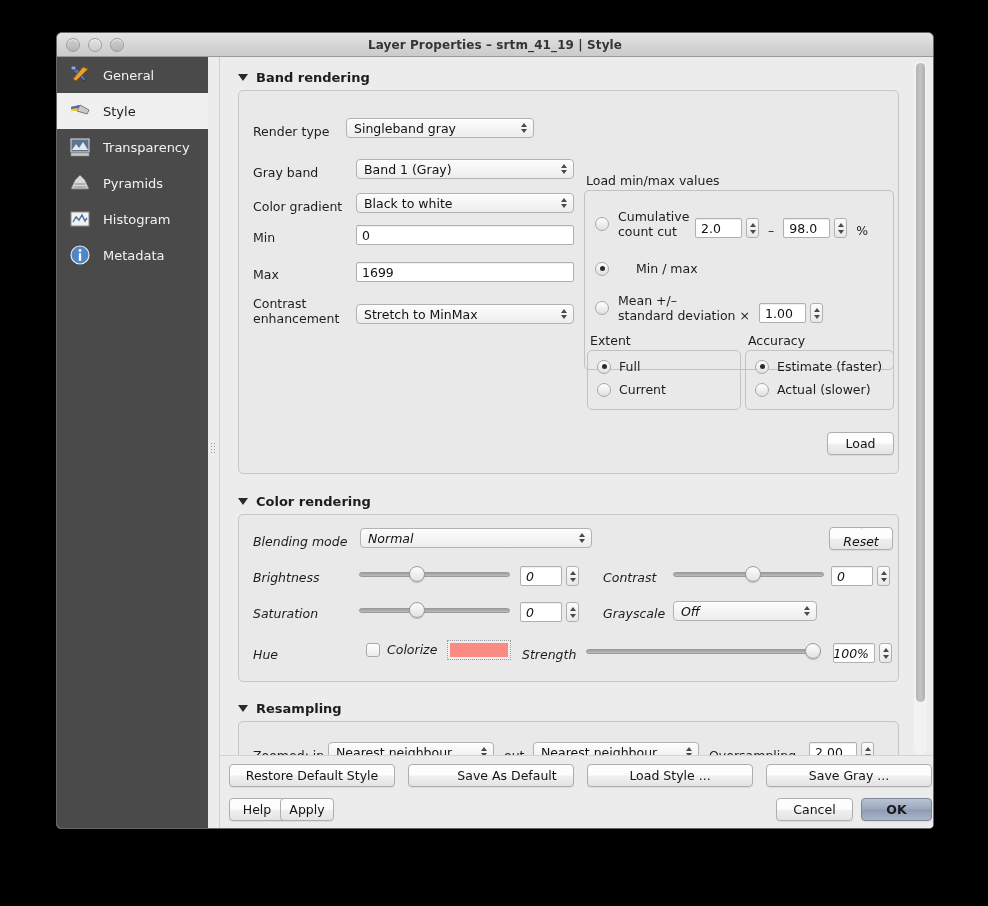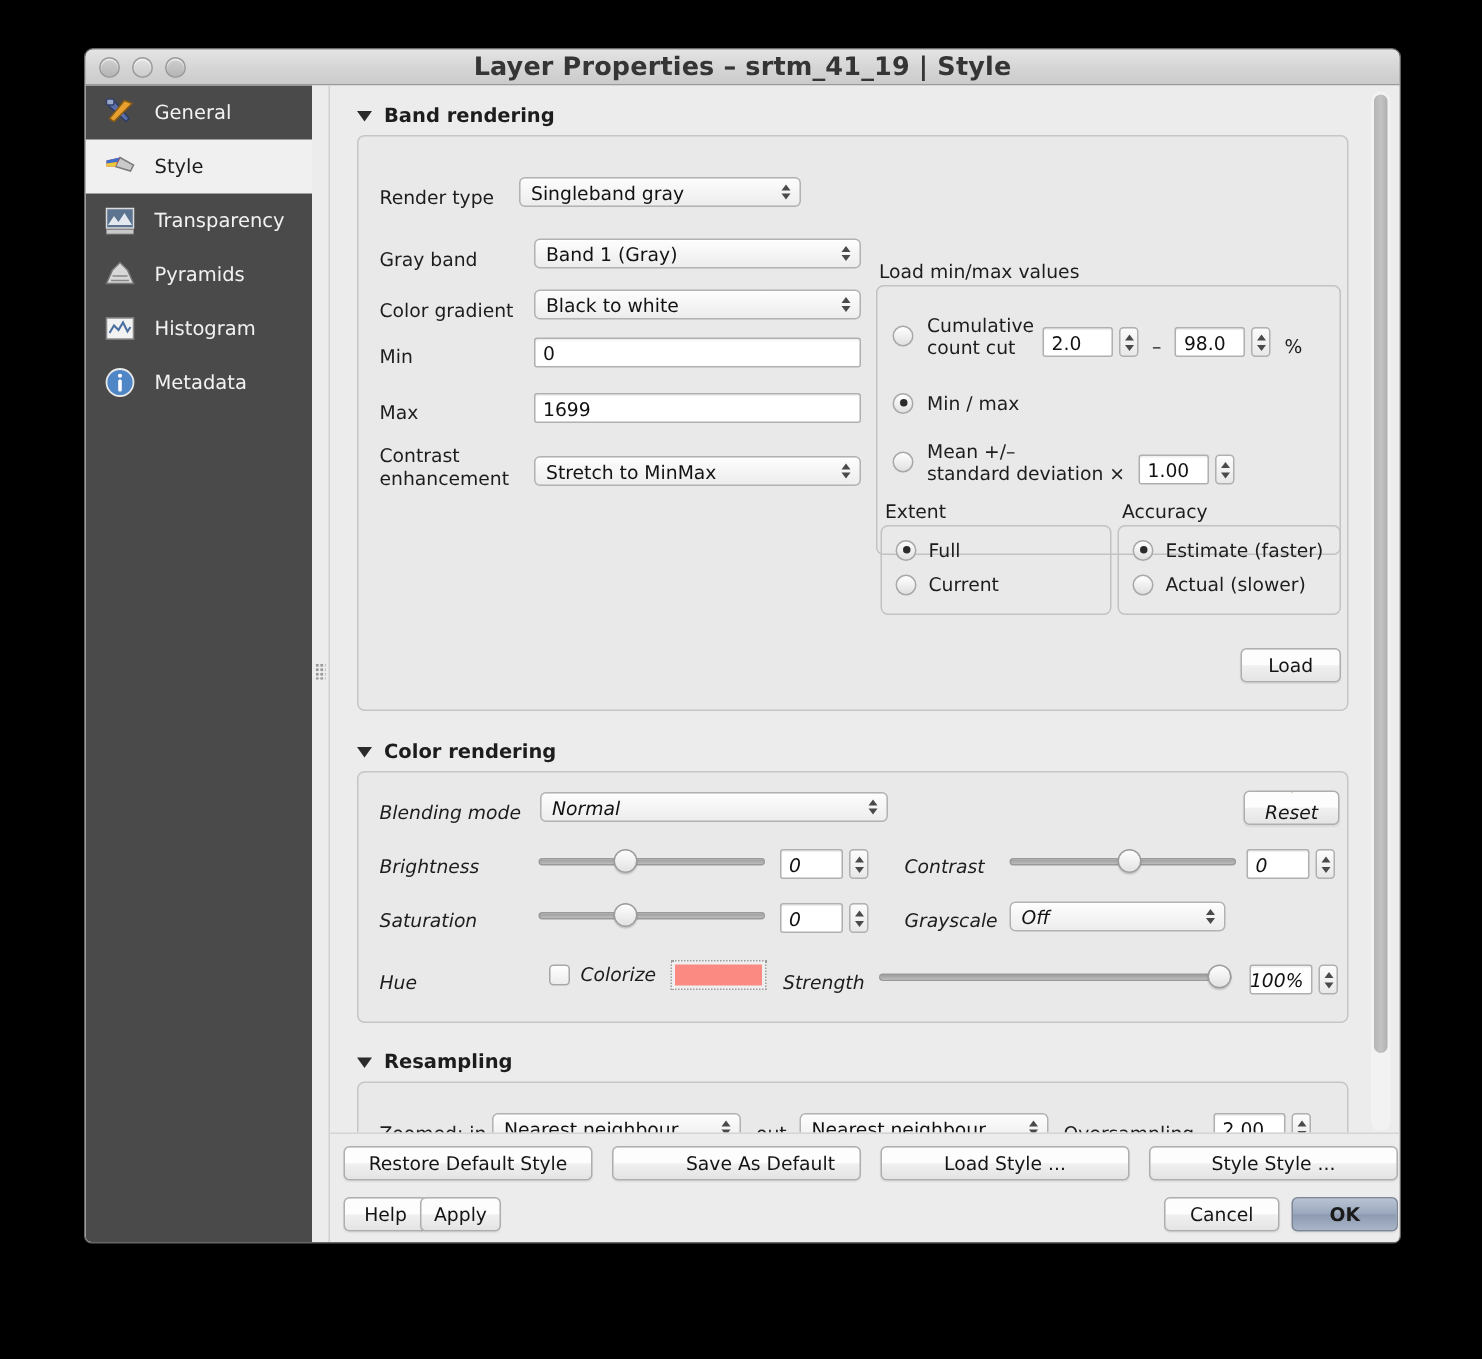--- a/index.html
+++ b/index.html
@@ -51,21 +51,21 @@
     background: linear-gradient(to bottom, #cfcfcf, #b5b5b5);
     box-shadow: inset 0 1px 1px rgba(255,255,255,0.75);
   }
   .light.mid {
     background: linear-gradient(to bottom, #e2e2e2, #cdcdcd);
   }
   .title-text {
     position: absolute;
     left: 0; right: 0;
     text-align: center;
-    font-size: 17px;
+    font-size: 12px;
     font-weight: bold;
     color: #353535;
     letter-spacing: 0.1px;
     pointer-events: none;
   }
 
   
   .win-body {
     display: flex;
     height: 771px;
@@ -475,21 +475,21 @@
                   </div>
                 <span class="lbl" style="margin:0 5px;">–</span>
                 <div class="field" style="width:47px;">98.0</div>
                 <div class="spin">
                     <i class="ar-up"></i>
                     <i class="ar-dn"></i>
                   </div>
                 <span class="lbl" style="margin-left:5px;">%</span>
               </div>
 
-              <div style="position:absolute; left:10px; top:70px; display:flex; align-items:center; gap:9px;">
+              <div style="position:absolute; left:10px; top:70px; display:flex; align-items:center; gap:27px;">
                 <span class="radio on"></span>
                 <span class="lbl">Min / max</span>
               </div>
 
               <div style="position:absolute; left:10px; top:102px; display:flex; align-items:center; gap:9px;">
                 <span class="radio"></span>
                 <span class="lbl" style="line-height:15px;">
                   <span>Mean +/–</span><br>
                   <span>standard deviation ×</span>
                 </span>
@@ -657,21 +657,21 @@
 
       <div class="vscroll">
         <div class="vthumb"></div>
       </div>
 
       <div style="position:absolute; left:0; bottom:0; right:0; height:72px; background:#ececec;
                   border-top:1px solid #d4d4d4;">
         <div class="btn" style="position:absolute; left:9px; top:8px; width:166px;">Restore Default Style</div>
         <div class="btn" style="position:absolute; left:188px; top:8px; width:166px;padding-left:32px;">Save As Default</div>
         <div class="btn" style="position:absolute; left:367px; top:8px; width:166px;">Load Style ...</div>
-        <div class="btn" style="position:absolute; left:546px; top:8px; width:166px;">Style Style ...</div>
+        <div class="btn" style="position:absolute; left:546px; top:8px; width:166px;">Save Gray ...</div>
 
         <div class="btn" style="position:absolute; left:9px; top:42px; width:56px;">Help</div>
         <div class="btn" style="position:absolute; left:60px; top:42px; width:54px;">Apply</div>
         <div class="btn" style="position:absolute; left:556px; top:42px; width:77px;">Cancel</div>
         <div class="btn default" style="position:absolute; left:641px; top:42px; width:71px;">OK</div>
       </div>
     </div>
   </div>
 </div>
 

